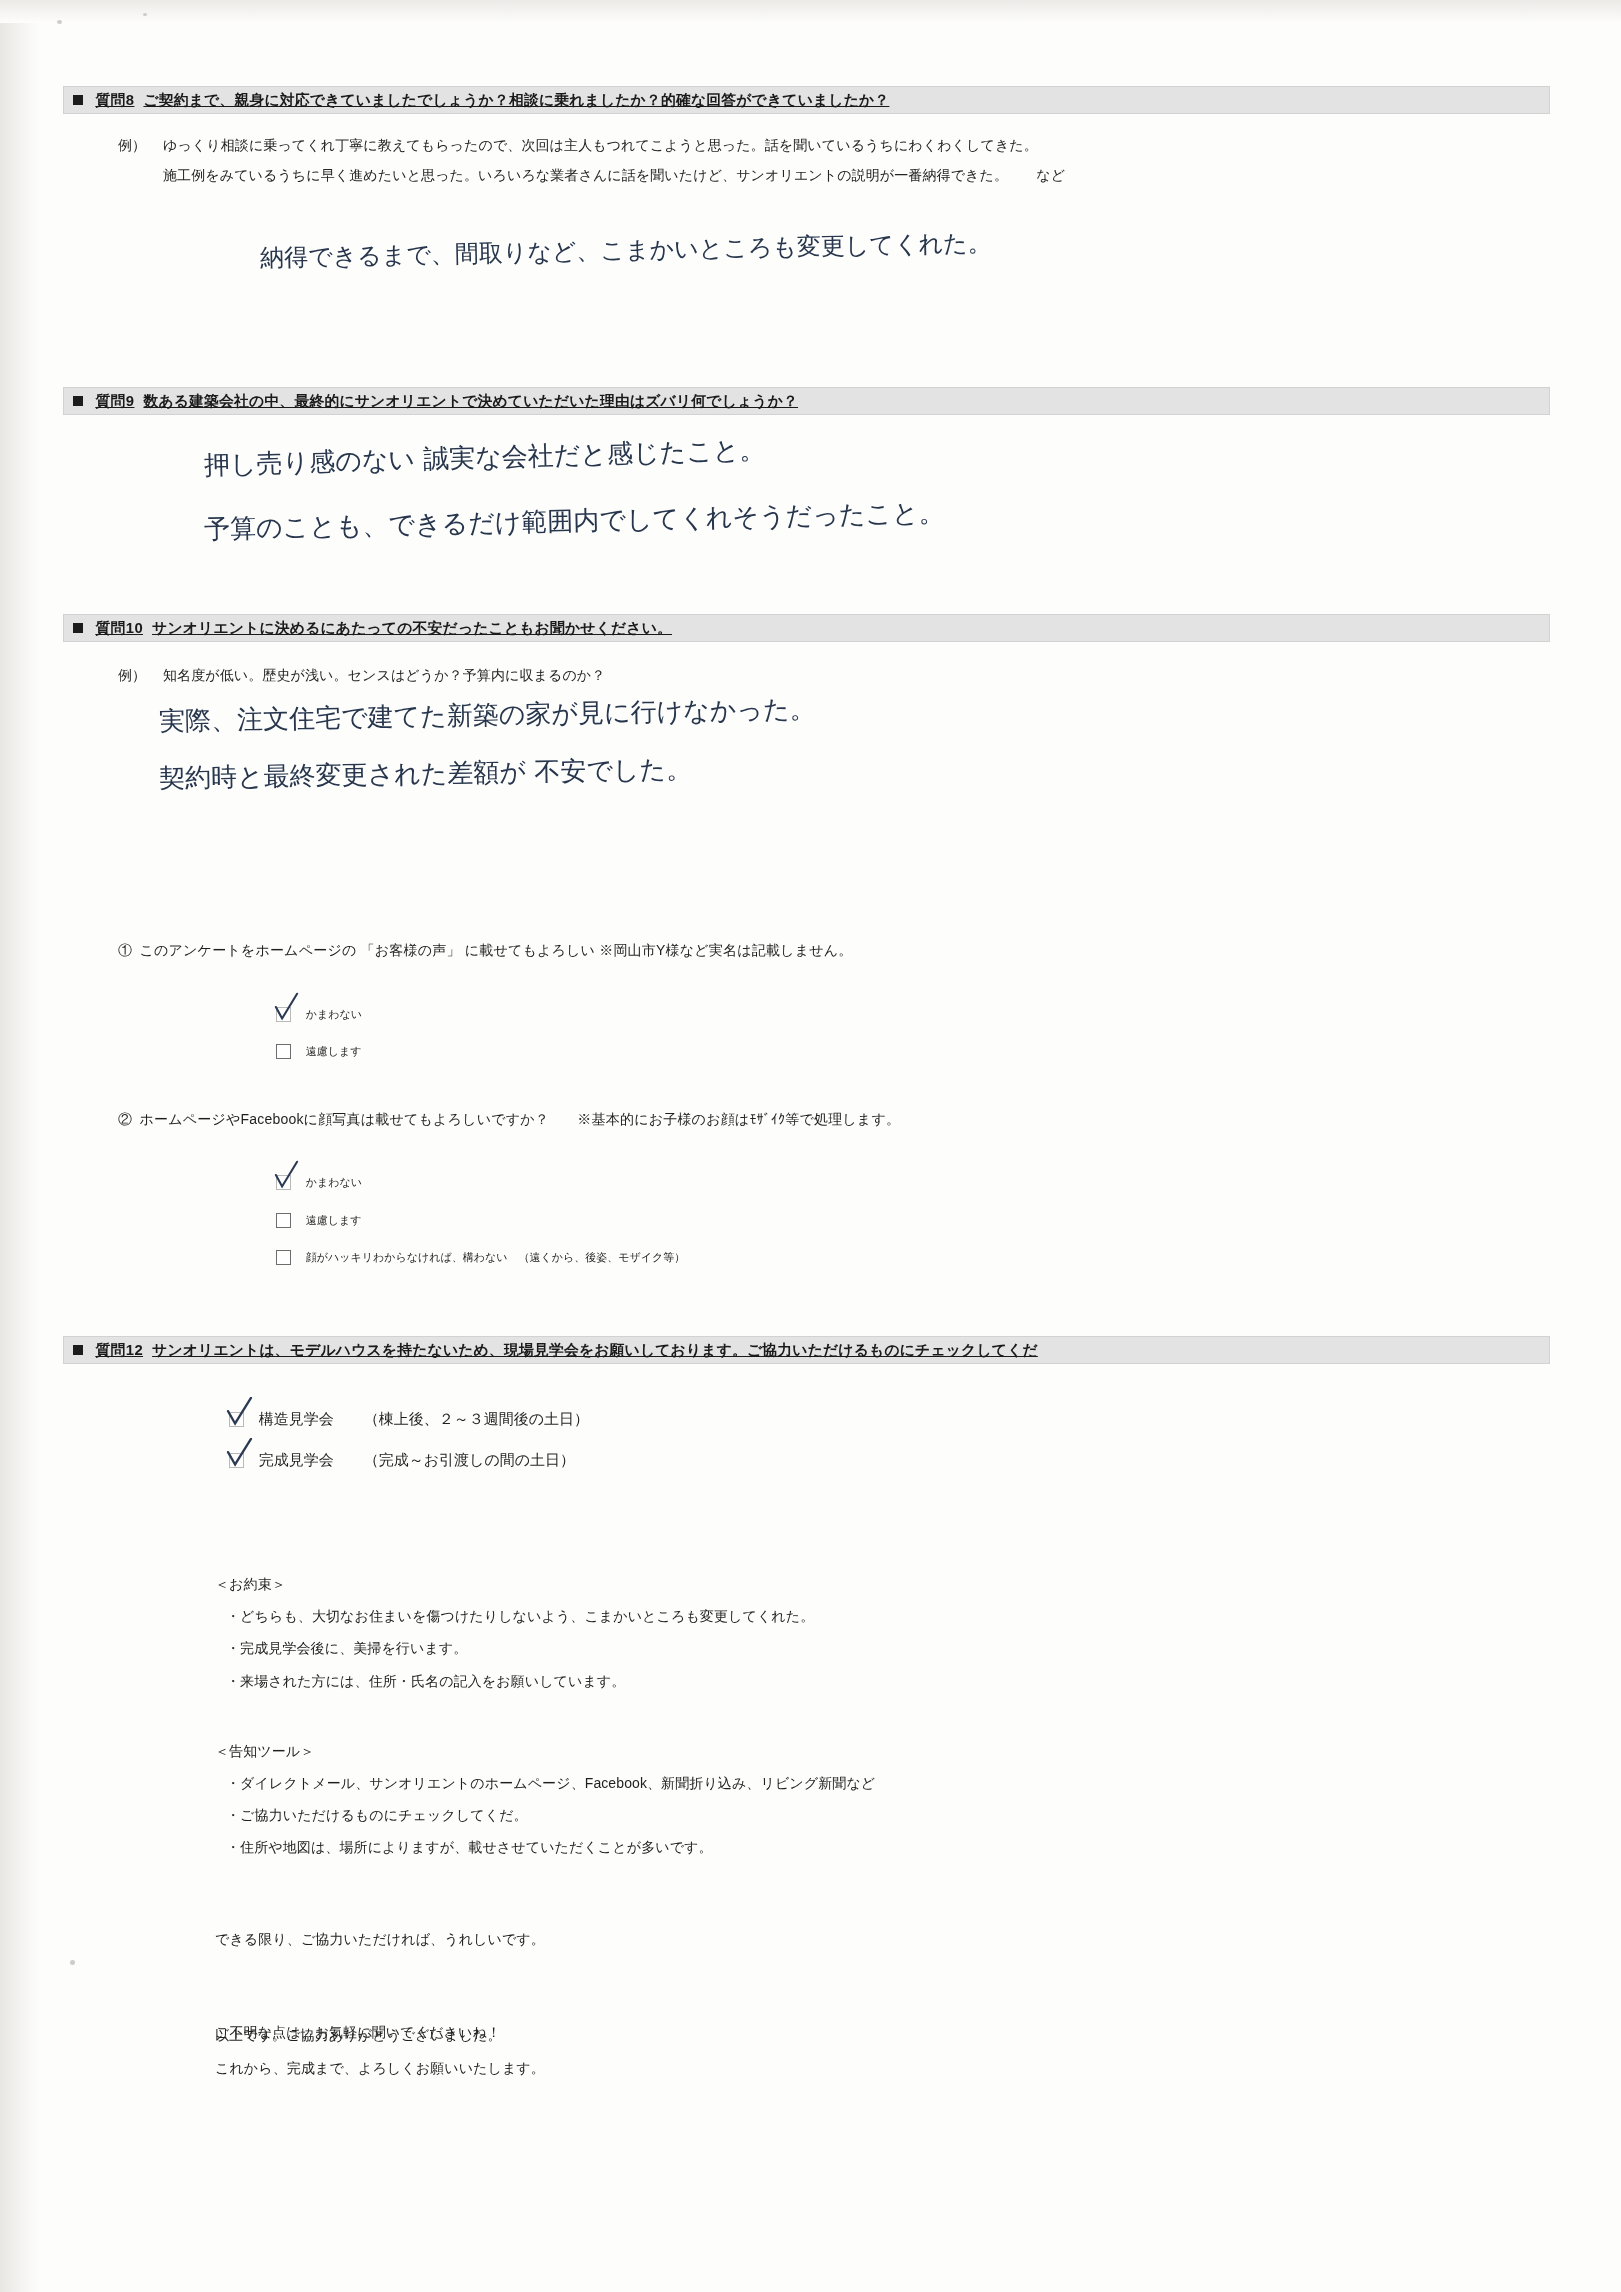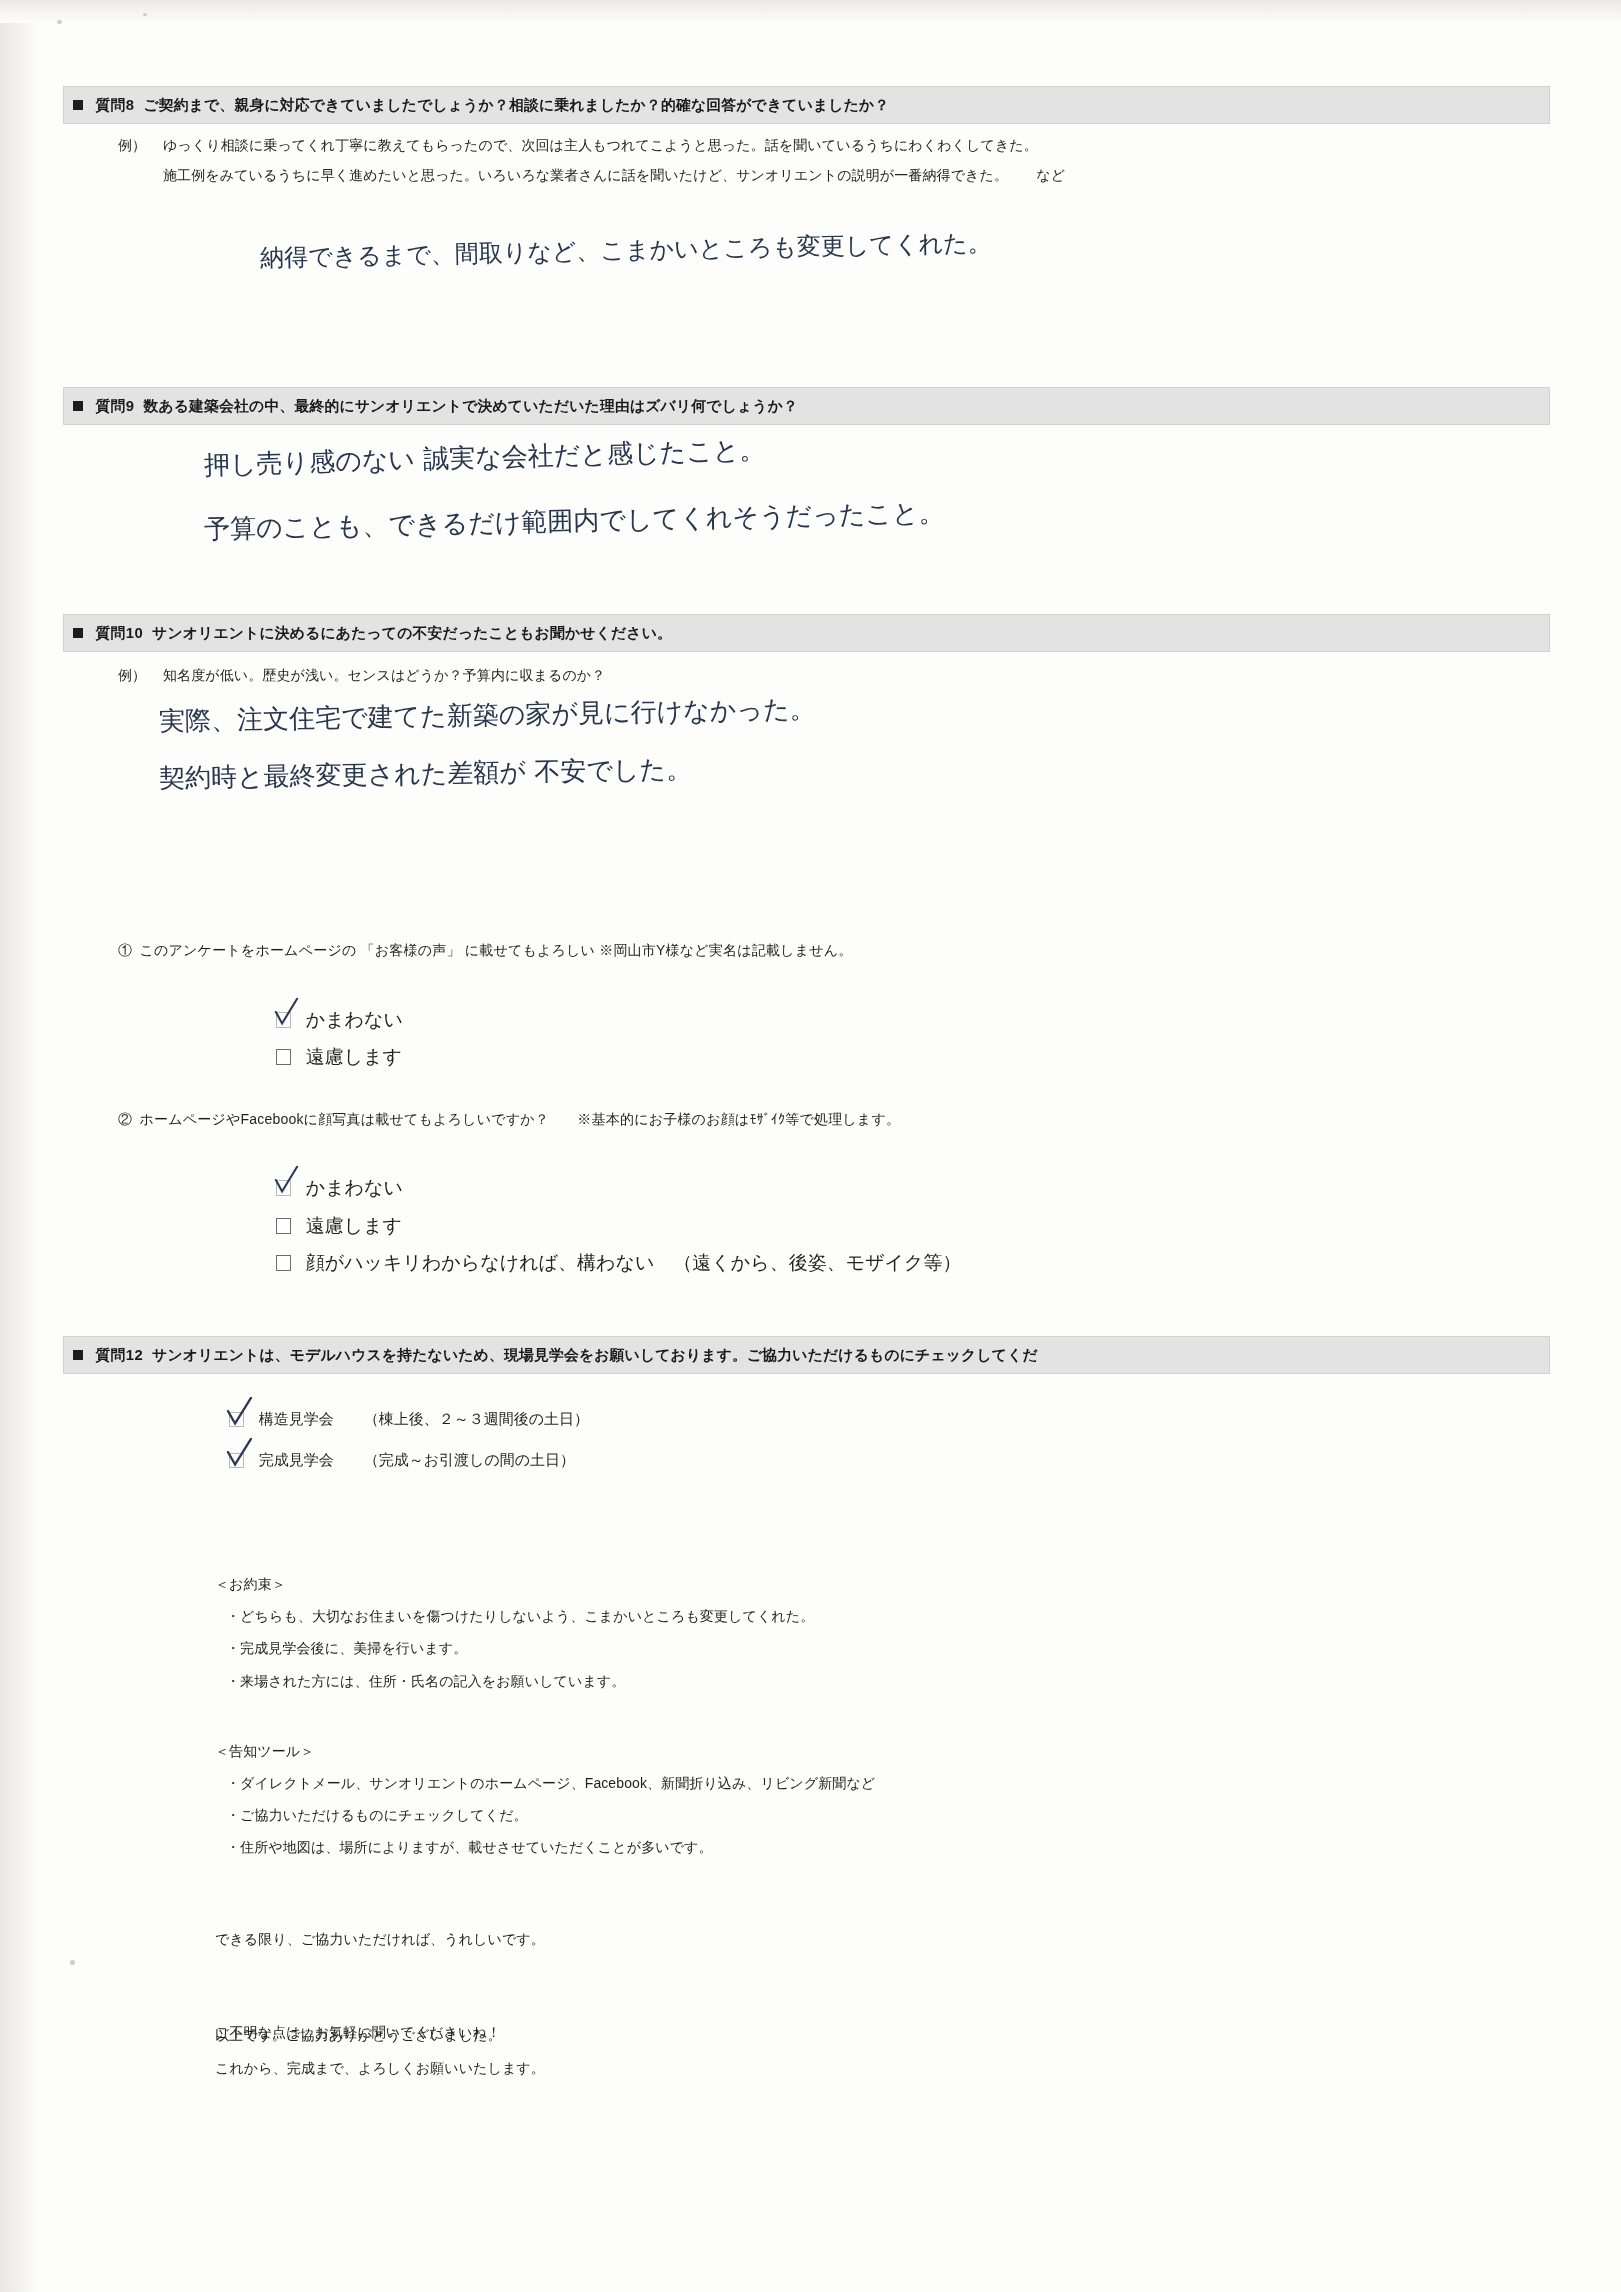--- a/index.html
+++ b/index.html
@@ -38,25 +38,26 @@
     background: #cfcdc9;
     border-radius: 50%;
     pointer-events: none;
   }
 
   
   .qbar {
     position: absolute;
     background: #e3e3e3;
     border: 0.9px solid #d2d2d2;
-    height: 38px;
+    height: 28px;
     display: flex;
     align-items: center;
     box-sizing: border-box;
     padding-left: 9px;
+    text-decoration: underline;
   }
   .qbar .sq {
     width: 9.9px;
     height: 9.9px;
     background: #1c1c1c;
     margin-right: 12.5px;
     flex: 0 0 auto;
   }
   .qbar .qnum {
     font-size: 14.8px;
@@ -99,21 +100,21 @@
   .q-sub .circnum {
     display: inline-block;
     width: 21.5px;
   }
 
   
   .optrow {
     position: absolute;
     display: flex;
     align-items: center;
-    font-size: 19px;
+    font-size: 11px;
     color: #1f1f1f;
     white-space: nowrap;
   }
   .chk {
     width: 13.4px;
     height: 13.4px;
     border: 1.3px solid #6d6d6d;
     margin-right: 14.3px;
     flex: 0 0 auto;
     position: relative;

